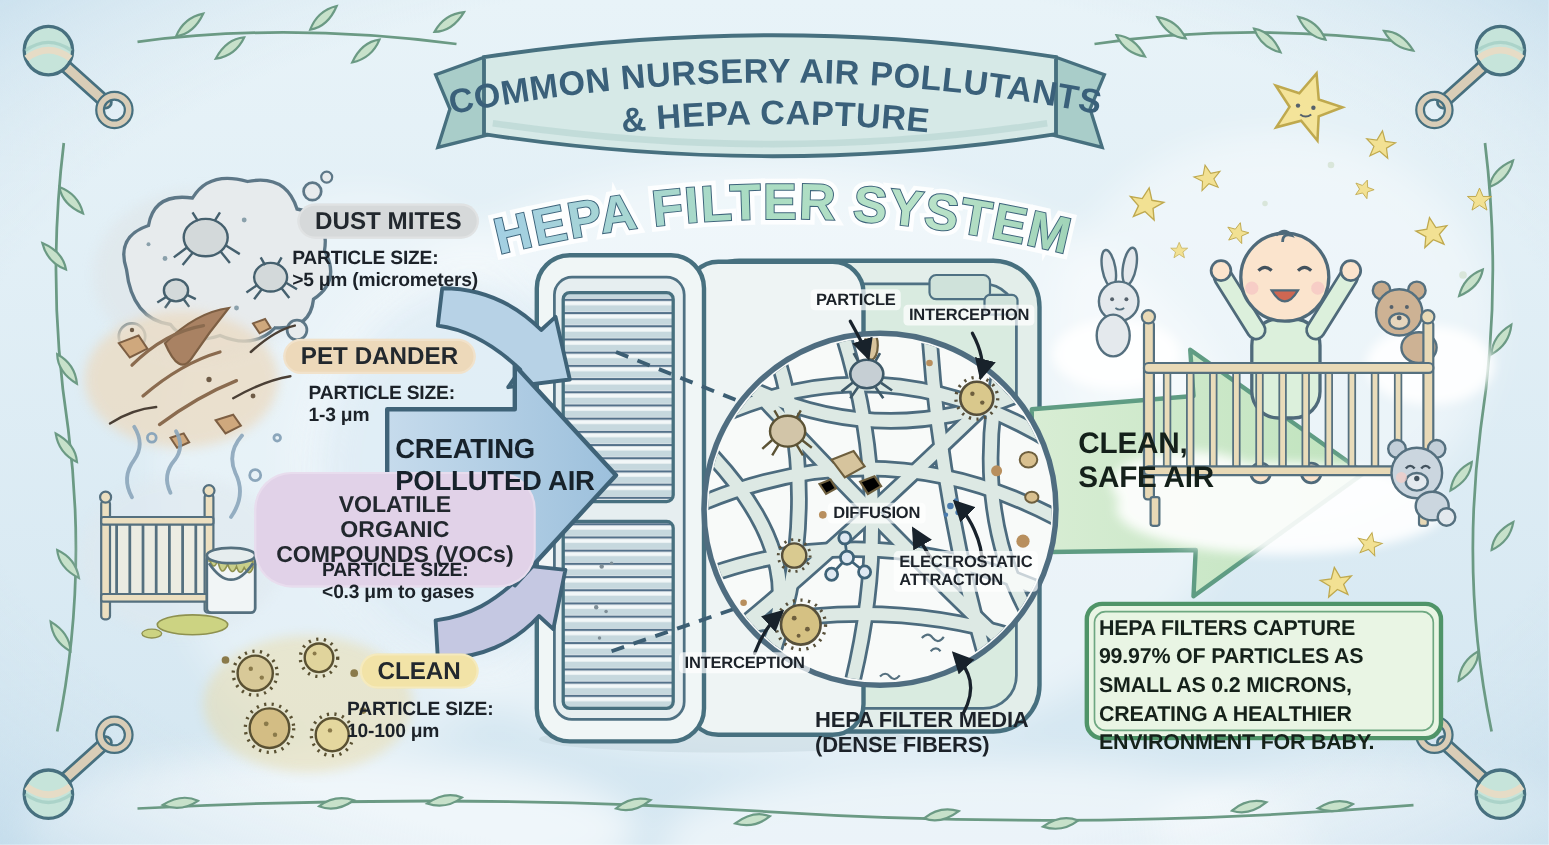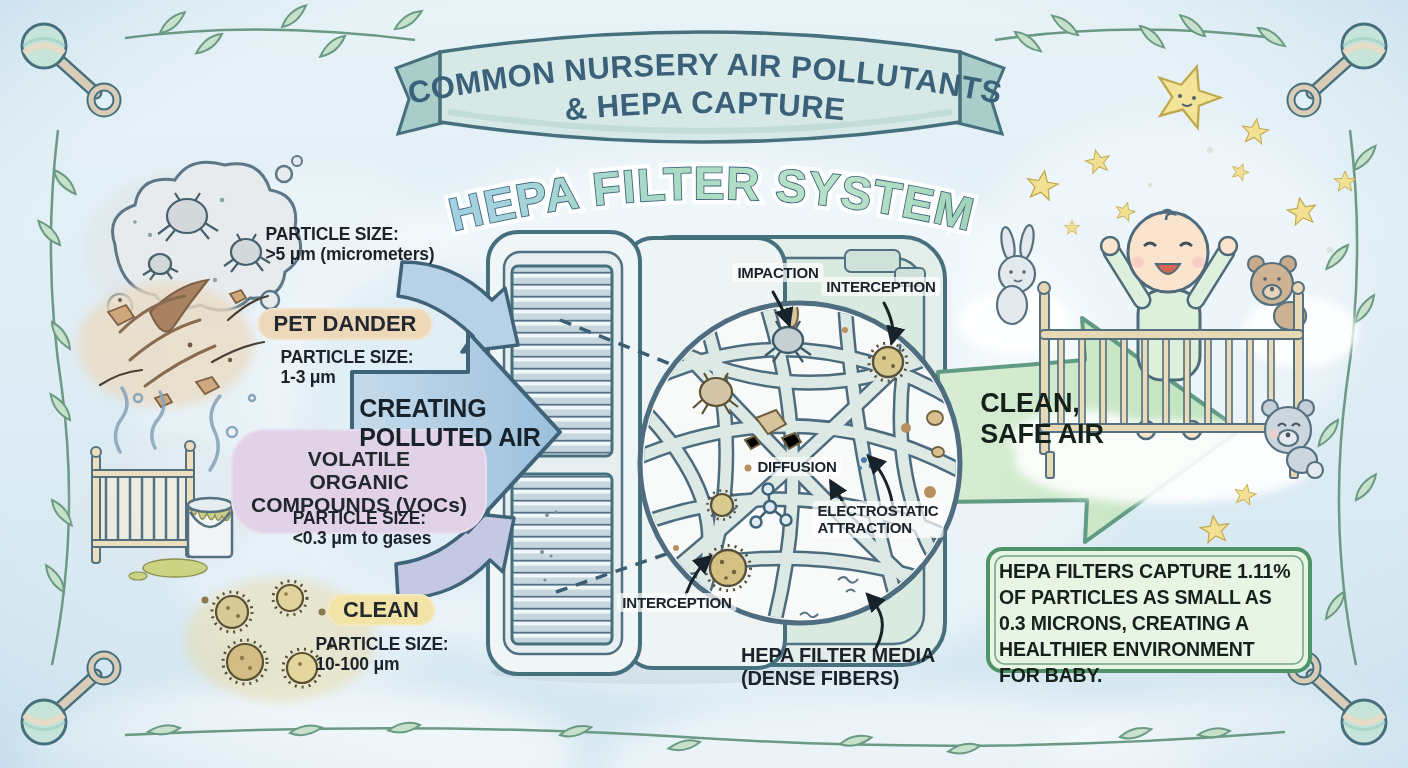--- a/index.html
+++ b/index.html
@@ -515,20 +515,21 @@
   <g stroke="#18222b" stroke-width="3" fill="none" stroke-linecap="round">
     <path d="M773,292 C780,305 786,315 789,324" marker-end="url(#ah)"></path>
     <path d="M884,303 C892,318 895,330 892,342" marker-end="url(#ah)"></path>
     <path d="M846,507 C840,497 835,489 831,482" marker-end="url(#ah)"></path>
     <path d="M893,513 C893,492 882,470 869,457" marker-end="url(#ah)"></path>
     <path d="M686,594 C692,578 700,566 710,557" marker-end="url(#ah)"></path>
     <path d="M876,648 C888,625 882,610 868,595" marker-end="url(#ah)"></path>
   </g>
 </svg>
 
+<div class="pill" style="left:353px;top:185px;font-size:22px;background:#d6d9da">DUST MITES</div>
 <div class="t c sz" style="left:350px;top:224px">
   <div>PARTICLE SIZE:</div>
   <div>&gt;5 μm (micrometers)</div>
 </div>
 
 <div class="pill" style="left:345px;top:308px;font-size:22px;background:#edd9ba">PET DANDER</div>
 <div class="t c sz" style="left:347px;top:347px">
   <div>PARTICLE SIZE:</div>
   <div>1-3 μm</div>
 </div>
@@ -546,25 +547,25 @@
   <div>PARTICLE SIZE:</div>
   <div>10-100 μm</div>
 </div>
 
 <div class="t c pre" style="left:450px;top:394px;font-size:25px;color:#17222b">CREATING
 POLLUTED AIR</div>
 
 <div class="t c pre" style="left:1042px;top:388px;font-size:27px;color:#14201a">CLEAN,
 SAFE AIR</div>
 
-<div class="t c halo" style="left:778px;top:263px;font-size:15px">IMPACTION</div>
+<div class="t c halo" style="left:778px;top:263px;font-size:15px">PARTICLE</div>
 <div class="t c halo" style="left:881px;top:277px;font-size:15px">INTERCEPTION</div>
 <div class="t c halo" style="left:797px;top:457px;font-size:15px">DIFFUSION</div>
 <div class="t c halo pre" style="left:878px;top:501px;font-size:15px">ELECTROSTATIC
 ATTRACTION</div>
 <div class="t c halo" style="left:677px;top:593px;font-size:15px">INTERCEPTION</div>
 
 <div class="t c pre" style="left:838px;top:644px;font-size:20px">HEPA FILTER MEDIA
 (DENSE FIBERS)</div>
 
-<div class="t c" style="left:1149px;top:559px;width:300px;font-size:19.5px;line-height:1.33;color:#15211a">HEPA FILTERS CAPTURE 1.11% OF PARTICLES AS SMALL AS 0.3 MICRONS, CREATING A HEALTHIER ENVIRONMENT FOR BABY.</div>
+<div class="t c" style="left:1149px;top:559px;width:300px;font-size:19.5px;line-height:1.33;color:#15211a">HEPA FILTERS CAPTURE 99.97% OF PARTICLES AS SMALL AS 0.2 MICRONS, CREATING A HEALTHIER ENVIRONMENT FOR BABY.</div>
 
 </div>
 
 </body></html>

